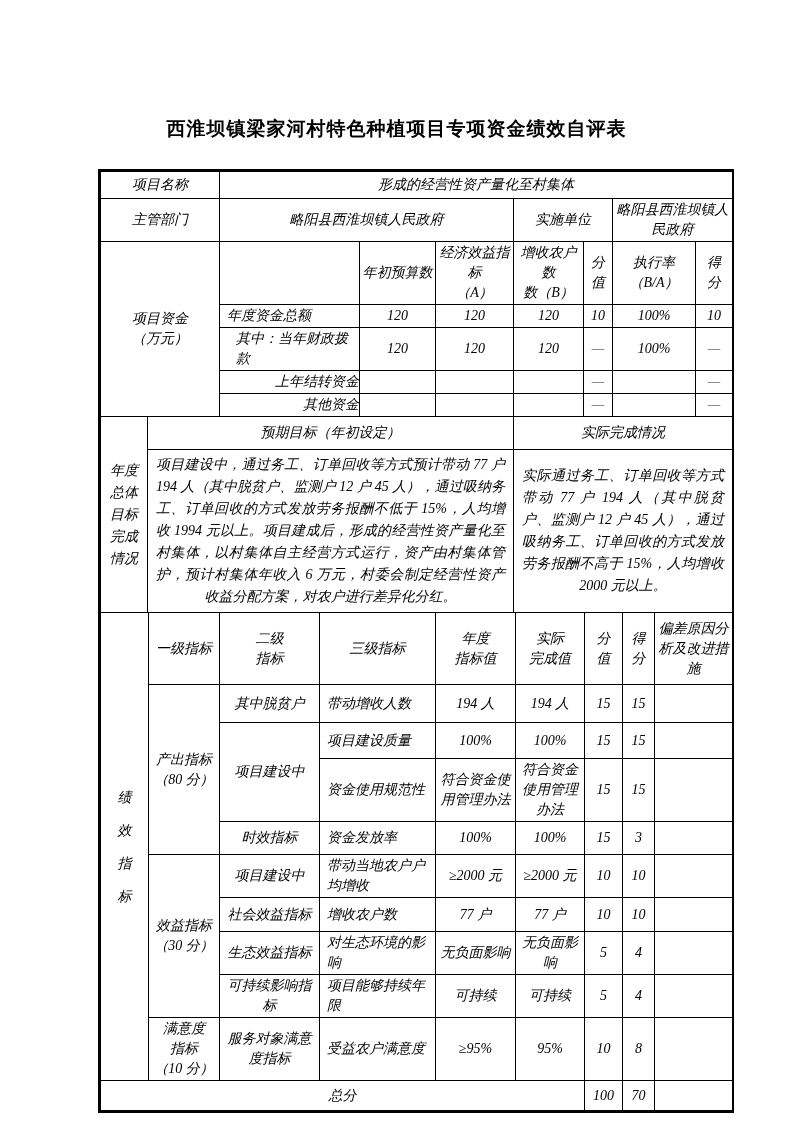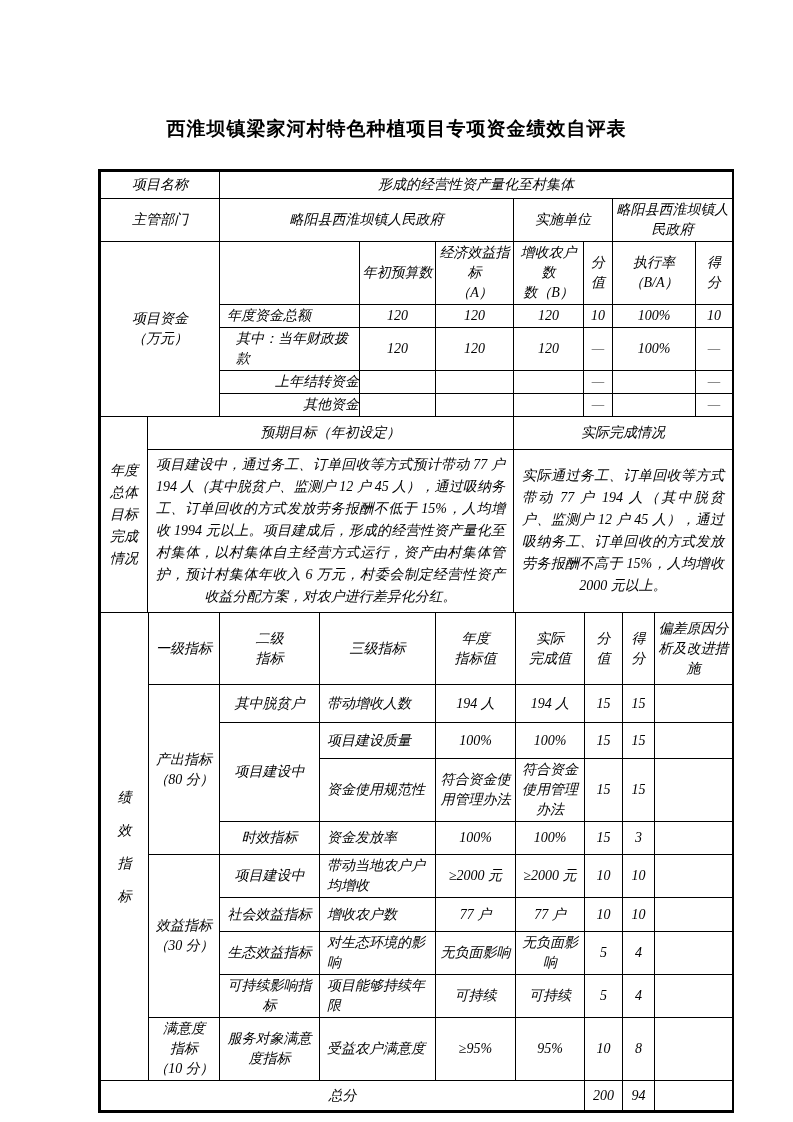--- a/index.html
+++ b/index.html
@@ -256,21 +256,21 @@
         <td>服务对象满意度指标</td>
         <td class="left">受益农户满意度</td>
         <td>≥95%</td>
         <td>95%</td>
         <td>10</td>
         <td>8</td>
         <td></td>
       </tr>
       <tr class="h30">
         <td colspan="6">总分</td>
-        <td>200</td>
-        <td>94</td>
+        <td>100</td>
+        <td>70</td>
         <td></td>
       </tr>
     </tbody>
       </table>
 
   </div>
 </div>
 
 </body></html>

